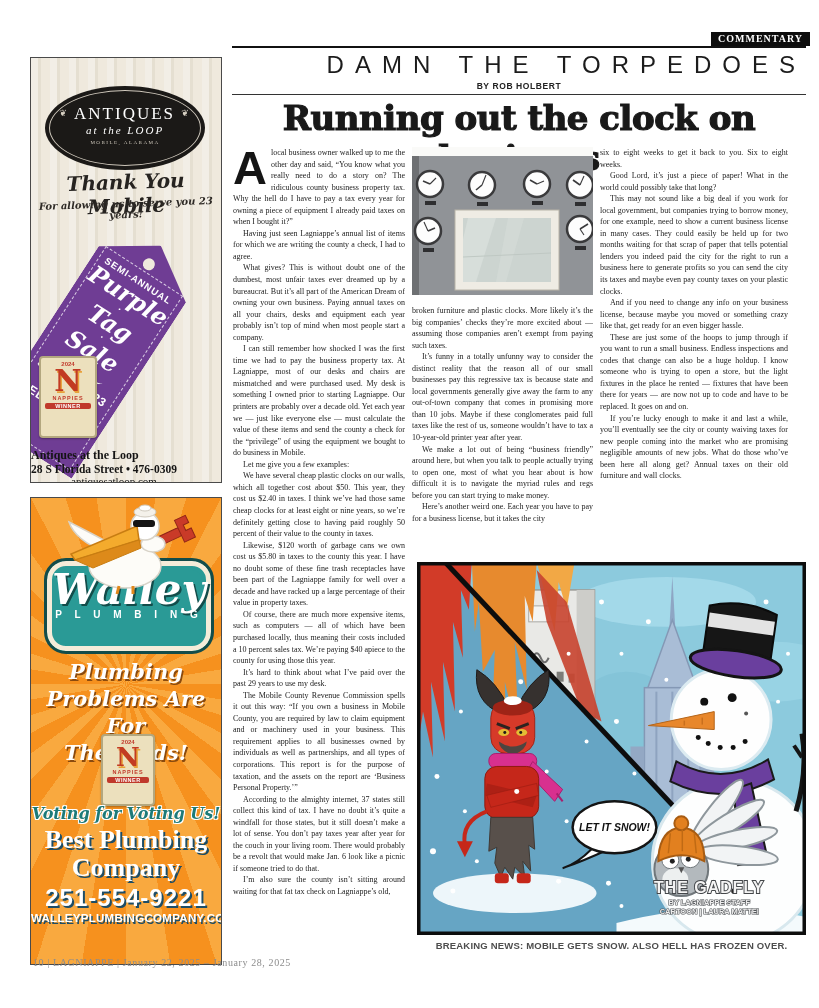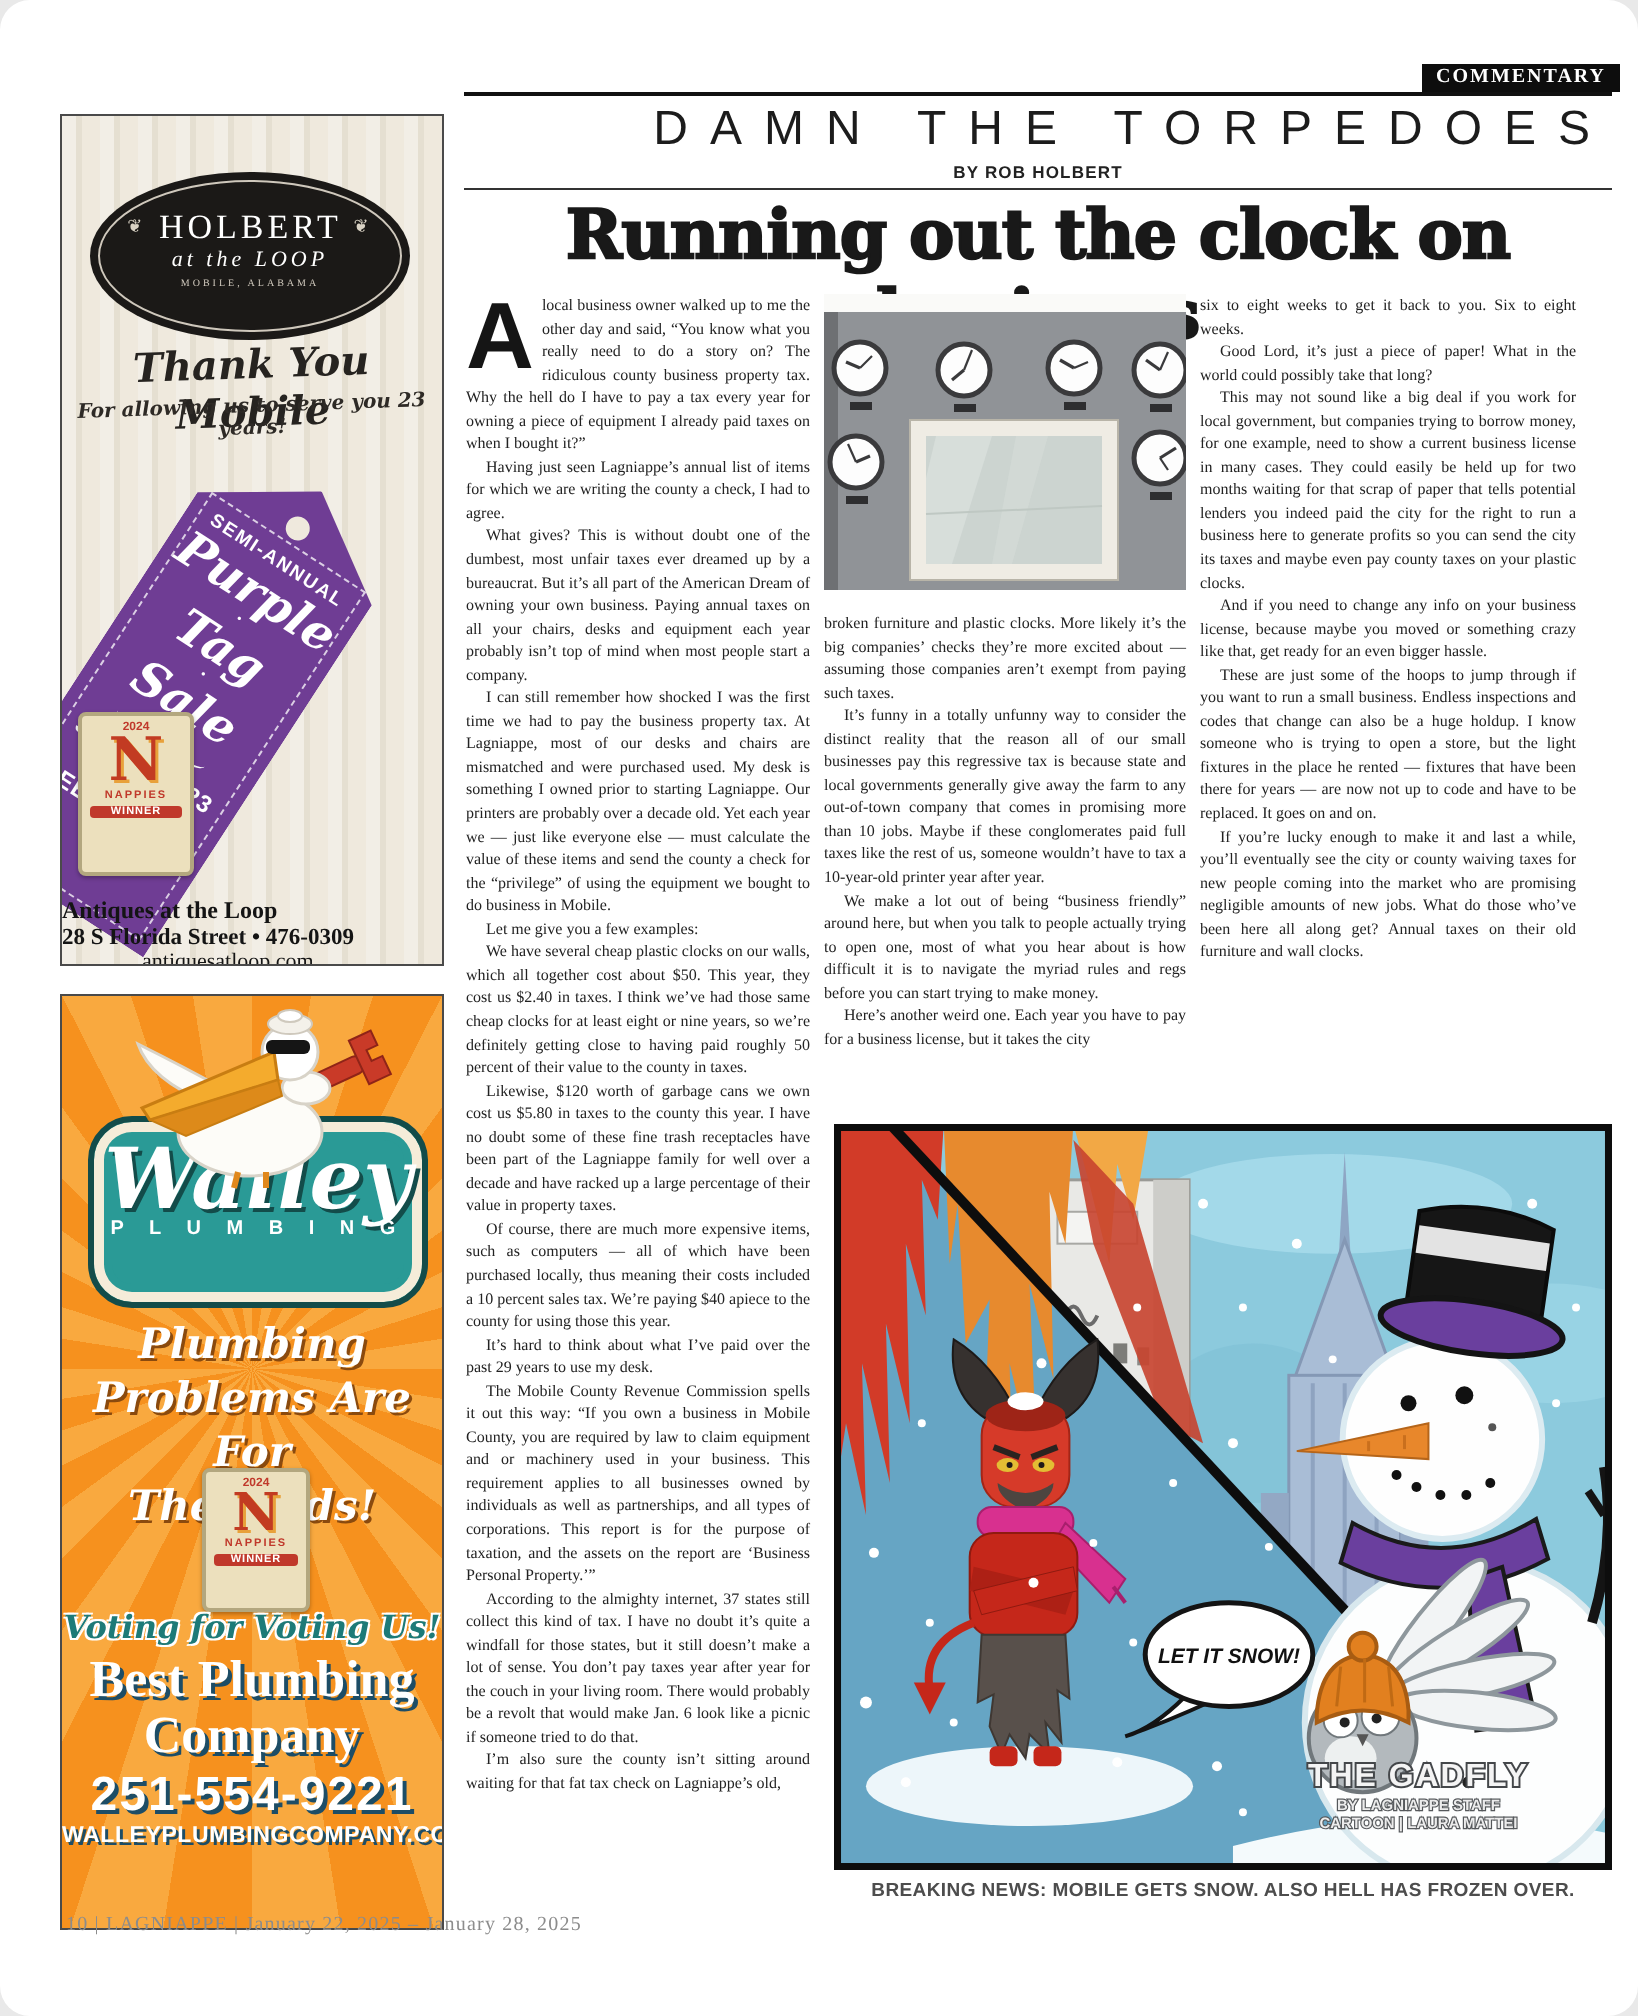--- a/index.html
+++ b/index.html
@@ -1,17 +1,17 @@
 <!DOCTYPE html>
 <html><head>
 <meta charset="utf-8">
 <style>
   html,body{margin:0;padding:0;background:#e9e9e9;}
   .page{position:relative;width:819px;height:1008px;background:#ffffff;margin:0 auto;overflow:hidden;
-        font-family:"Liberation Serif",serif;color:#1a1a1a;border-radius:15px;}
+        font-family:"Liberation Serif",serif;color:#1a1a1a;}
   .abs{position:absolute;}
 
   
   .section-tag{left:711px;top:32px;background:#0d0d0d;color:#fff;font-family:"Liberation Serif",serif;
     font-weight:bold;font-size:10px;letter-spacing:1px;padding:1px 7px 2px;}
   .rule-top{left:232px;top:46px;width:574px;height:2px;background:#111;}
   .col-title{left:232px;top:51px;width:574px;text-align:right;font-family:"Liberation Sans",sans-serif;
     font-size:24px;letter-spacing:11px;color:#1c1c1c;font-weight:400;}
   .byline{left:232px;top:81px;width:574px;text-align:center;font-family:"Liberation Sans",sans-serif;
     font-size:8.5px;font-weight:bold;letter-spacing:.6px;color:#222;}
@@ -103,21 +103,21 @@
 
   <div class="abs section-tag">COMMENTARY</div>
   <div class="abs rule-top"></div>
   <div class="abs col-title">DAMN THE TORPEDOES</div>
   <div class="abs byline">BY ROB HOLBERT</div>
   <div class="abs rule-mid"></div>
   <h1 class="abs headline">Running out the clock on business</h1>
 
   <div class="abs ad-antiques">
     <div class="ant-oval">
-      <div class="ant-line1"><span class="ant-flo">❦</span> <span>HOLBERT</span> <span class="ant-flo">❦</span></div>
+      <div class="ant-line1"><span class="ant-flo">❦</span> <span>ANTIQUES</span> <span class="ant-flo">❦</span></div>
       <div class="ant-line2">at the LOOP</div>
       <div class="ant-line3">MOBILE, ALABAMA</div>
     </div>
     <div class="ant-thanks">Thank You Mobile</div>
     <div class="ant-serve">For allowing us to serve you 23 years!</div>
 
     <div class="ptag">
       <div class="ptag-dash"></div>
       <div class="ptag-hole"></div>
       <div class="ptag-label">SEMI-ANNUAL</div>

